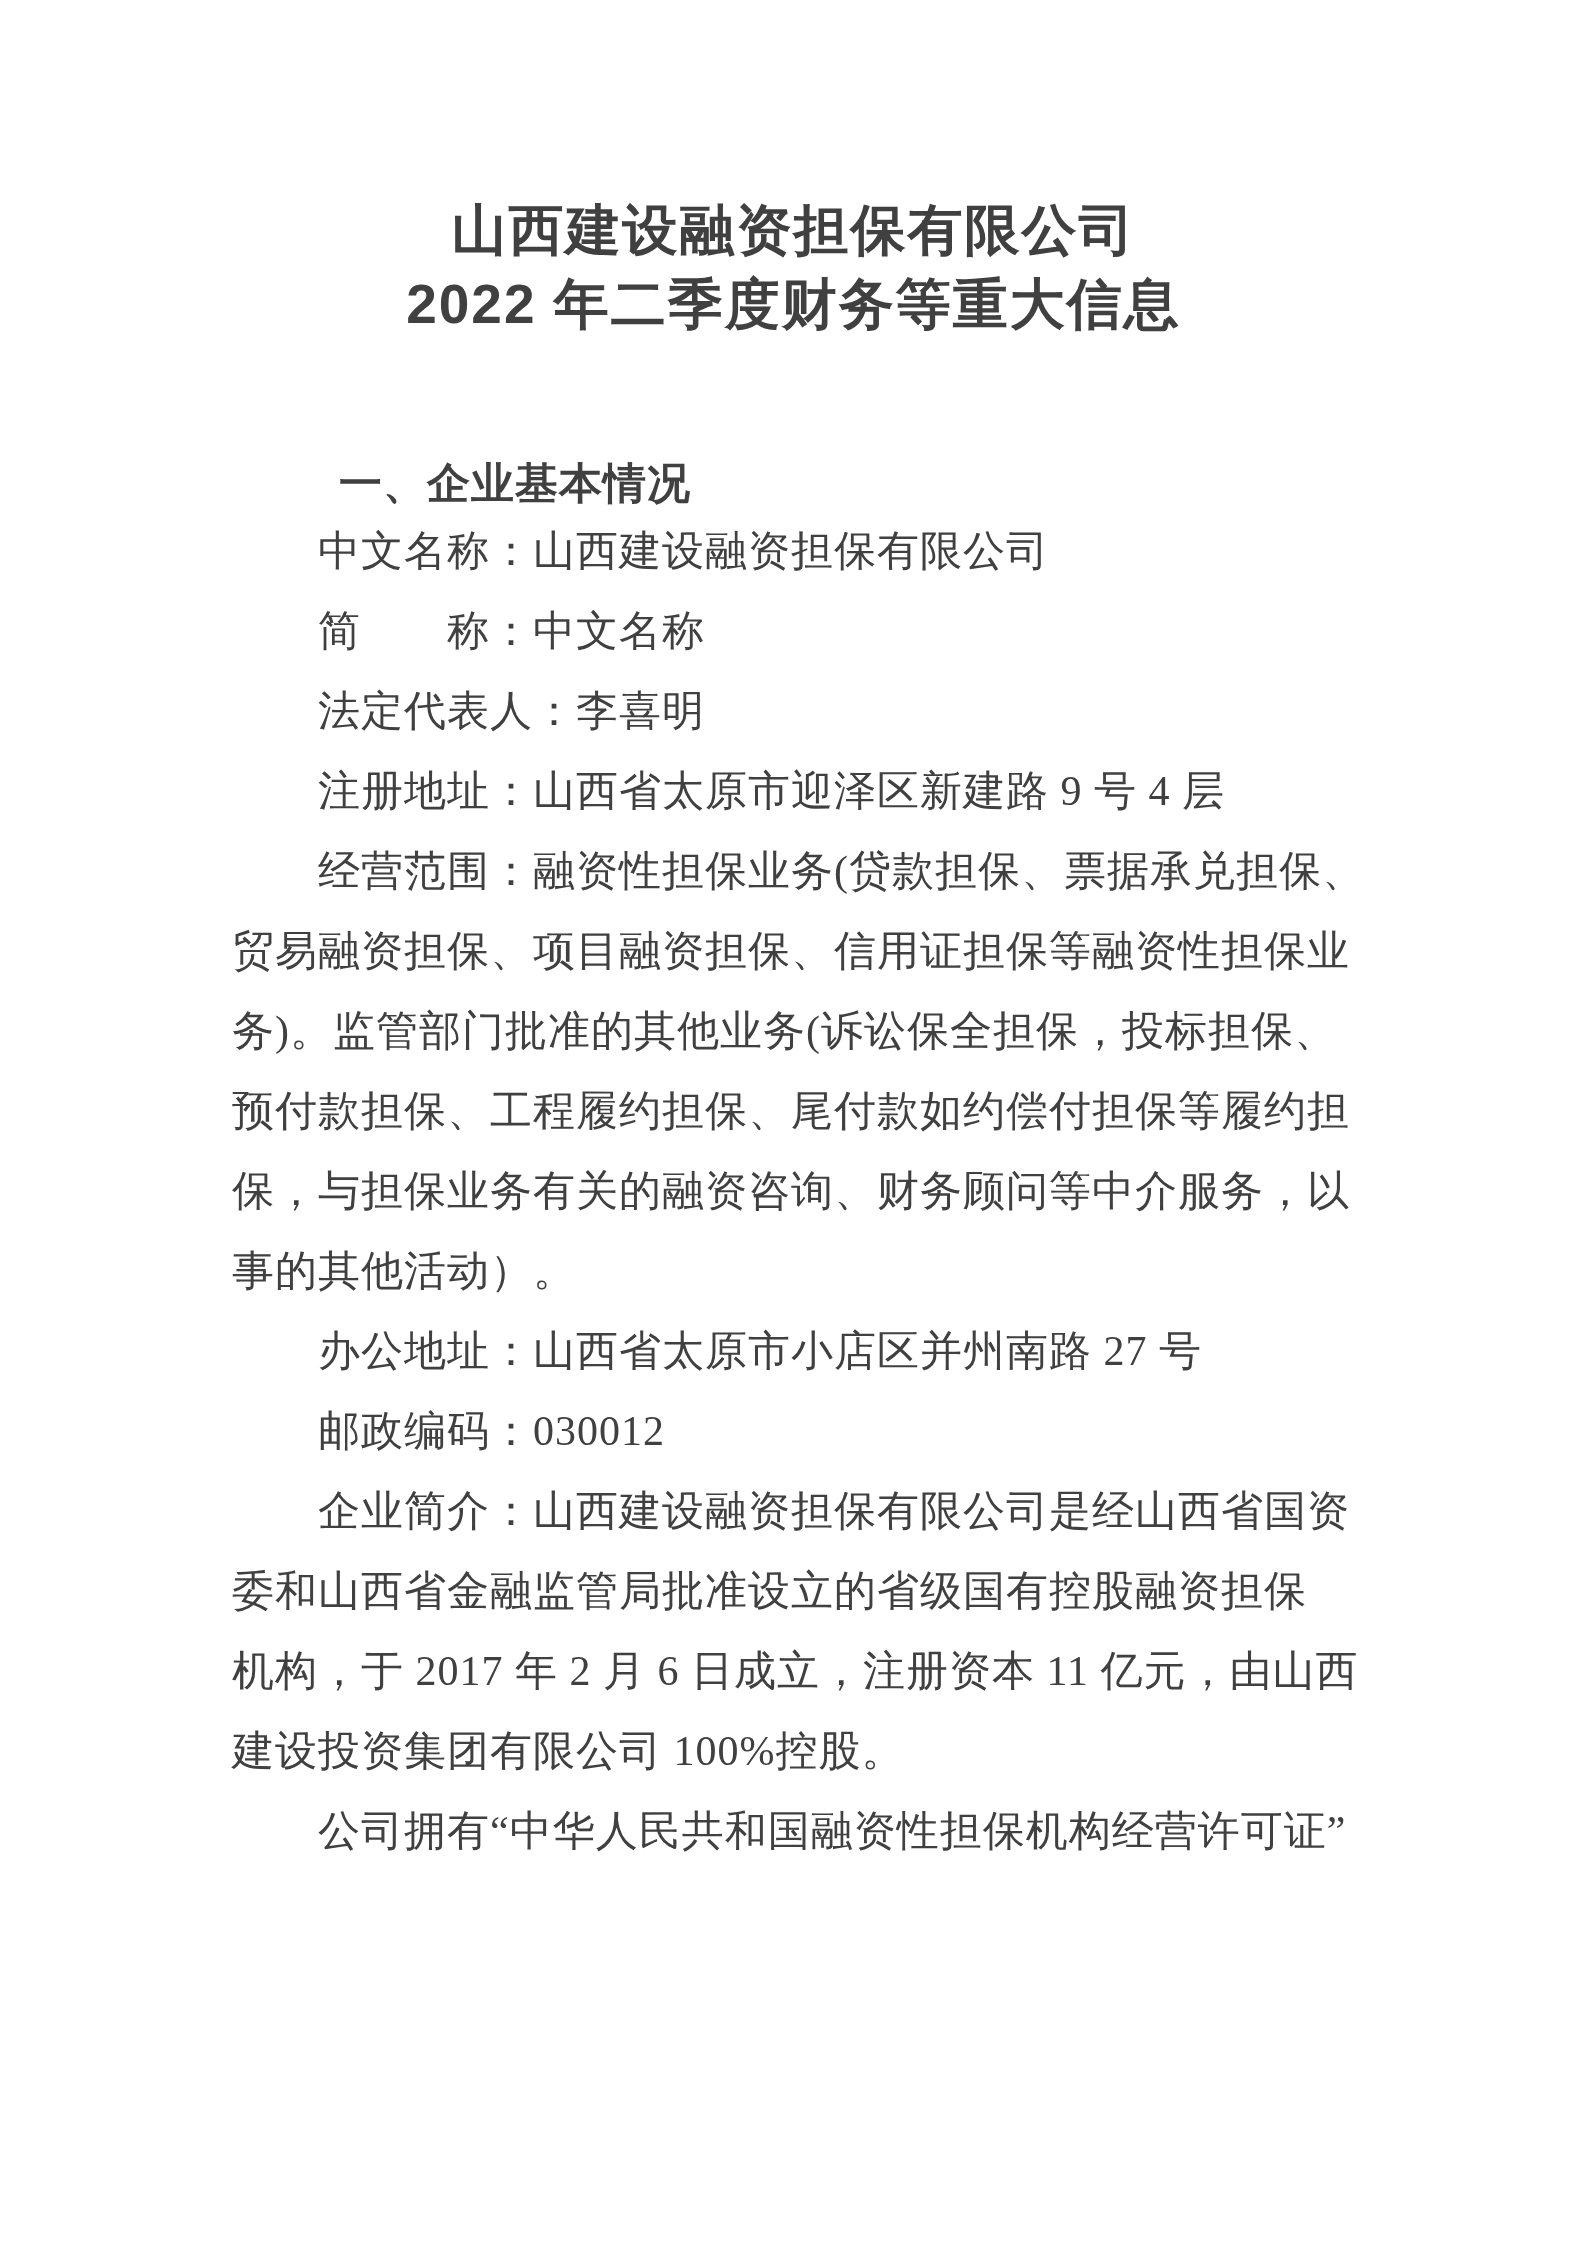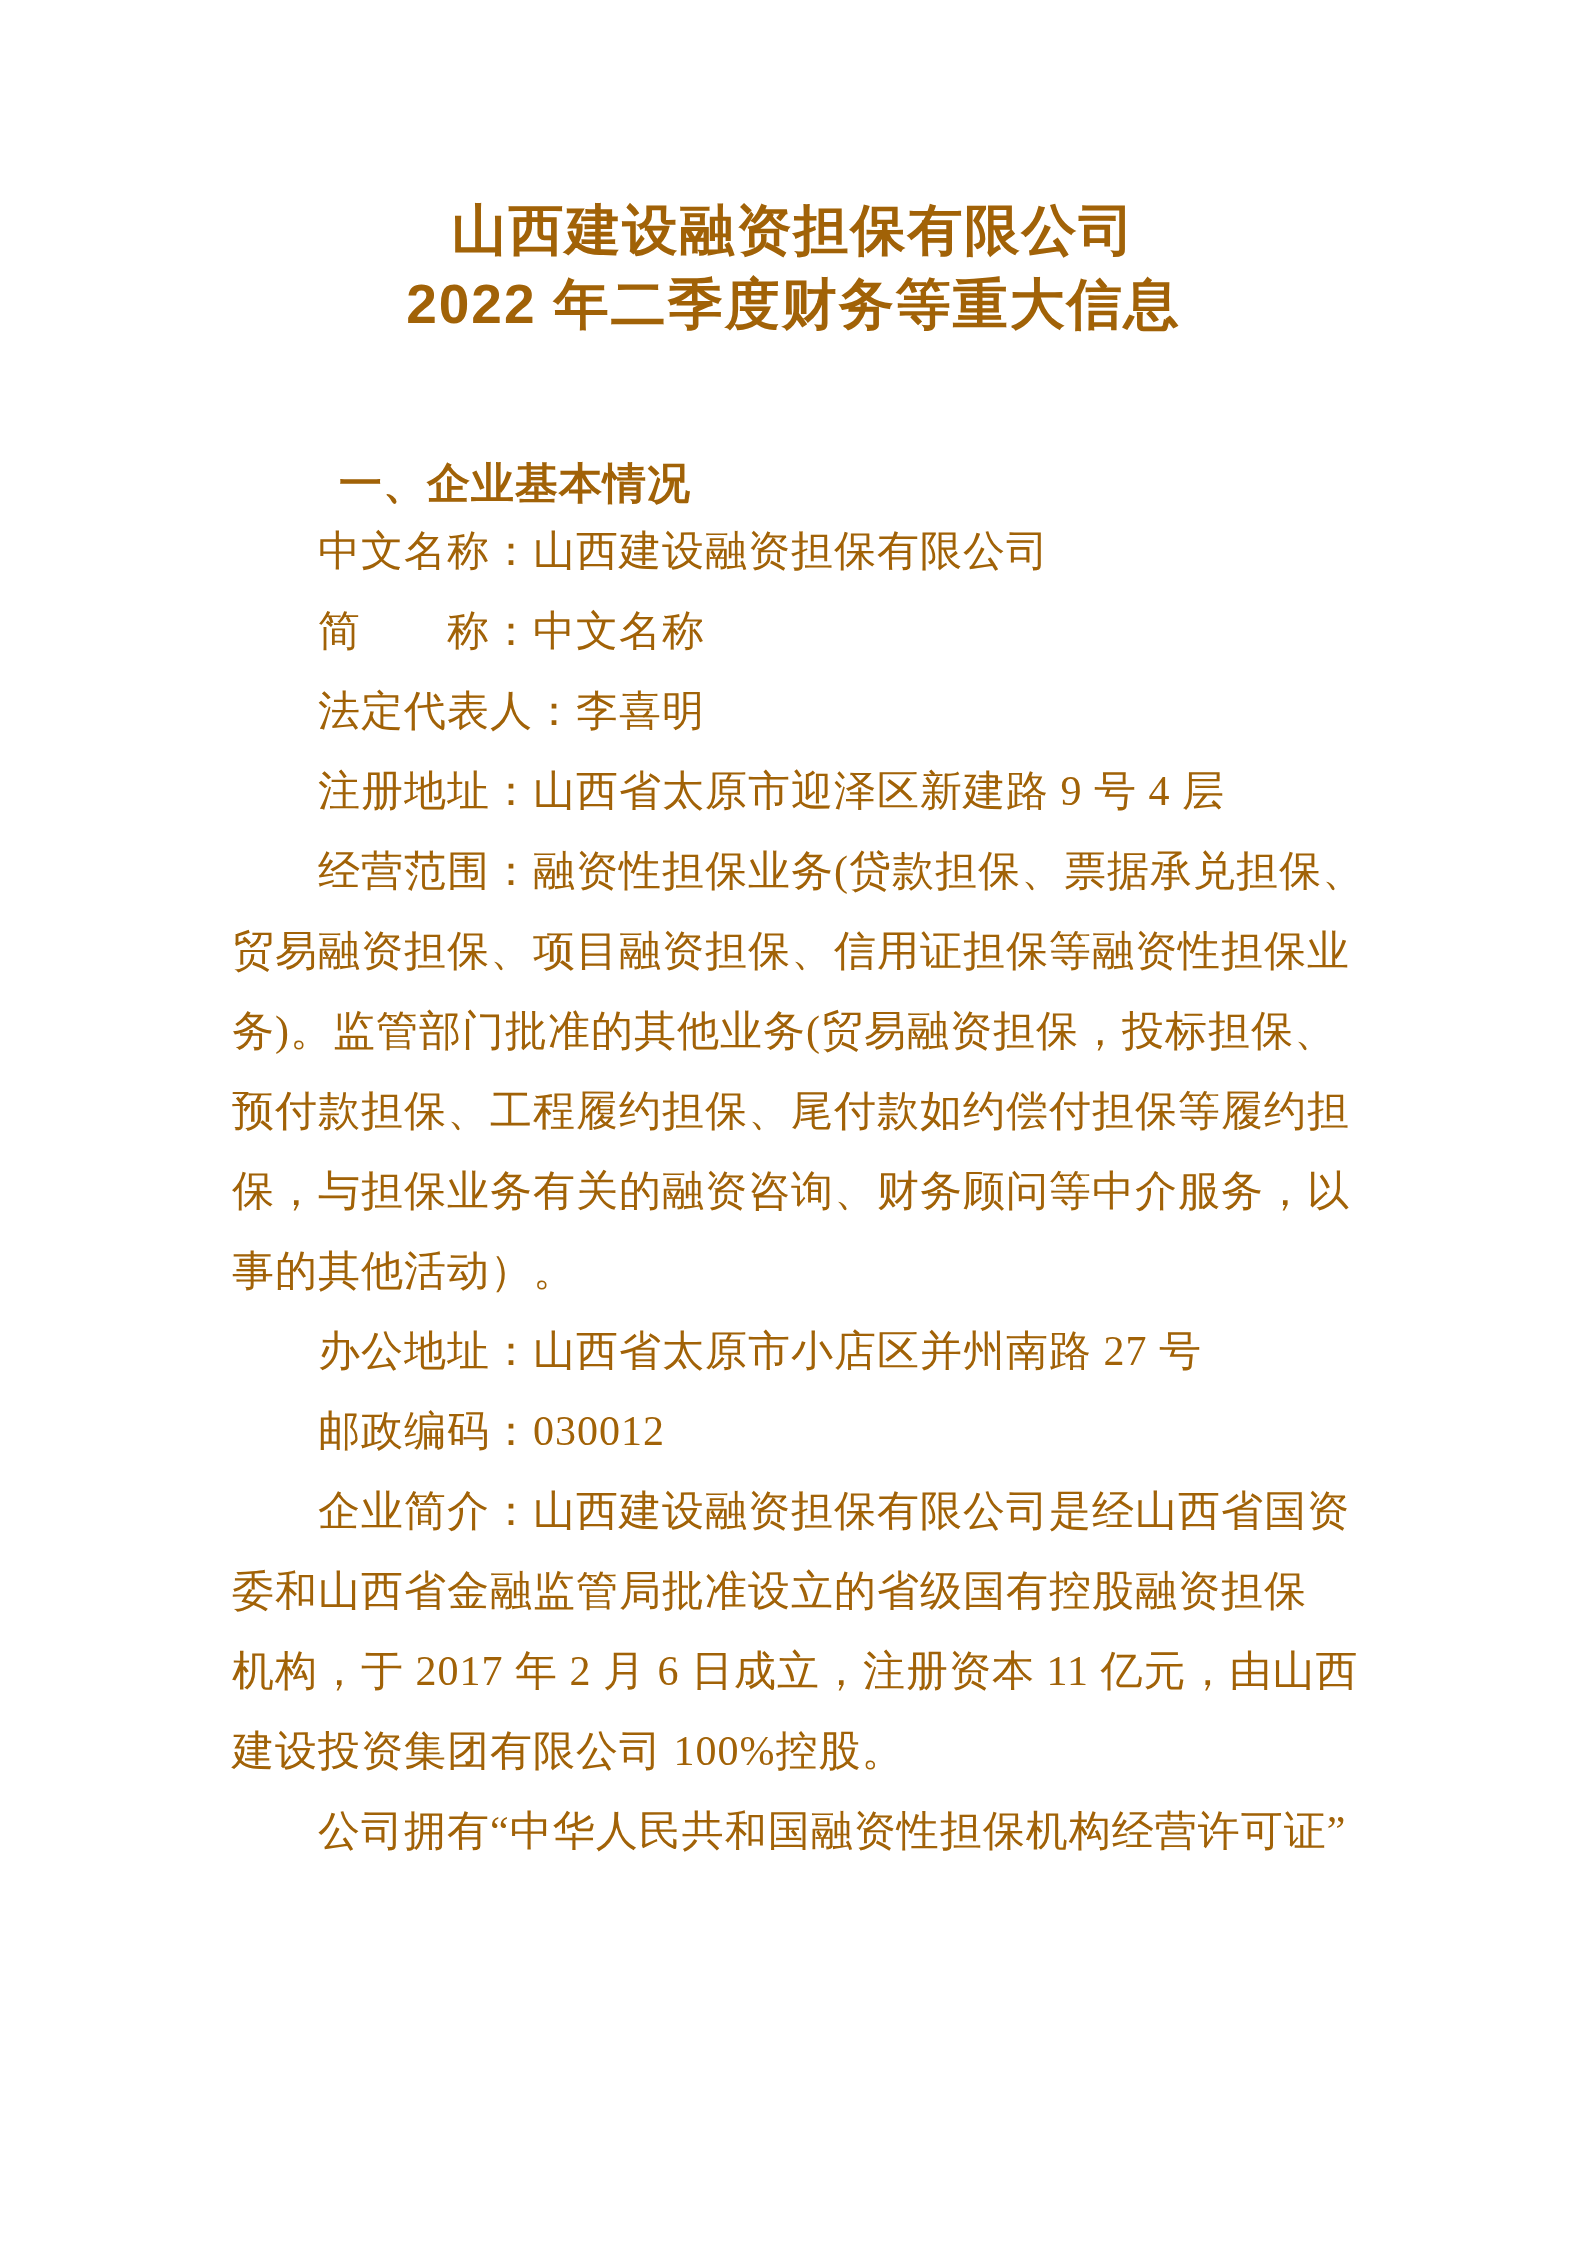--- a/index.html
+++ b/index.html
@@ -6,21 +6,21 @@
     margin: 0;
     padding: 0;
     background: #e8e8e8;
   }
   .page {
     position: relative;
     width: 1587px;
     height: 2245px;
     margin: 0 auto;
     background: #ffffff;
-    color: #a16207;
+    color: #404040;
     font-family: "Liberation Serif", "DejaVu Serif", serif;
     overflow: hidden;
   }
   .title-block {
     position: absolute;
     top: 193px;
     left: 0;
     width: 1587px;
     margin: 0;
     text-align: center;
@@ -70,21 +70,21 @@
 
   <h2 class="section-heading">一、企业基本情况</h2>
 
   <div class="doc-body">
     <div class="line indent">中文名称：山西建设融资担保有限公司</div>
     <div class="line indent">简　　称：中文名称</div>
     <div class="line indent">法定代表人：李喜明</div>
     <div class="line indent">注册地址：山西省太原市迎泽区新建路 9 号 4 层</div>
     <div class="line indent">经营范围：融资性担保业务(贷款担保、票据承兑担保、</div>
     <div class="line">贸易融资担保、项目融资担保、信用证担保等融资性担保业</div>
-    <div class="line">务)。监管部门批准的其他业务(贸易融资担保，投标担保、</div>
+    <div class="line">务)。监管部门批准的其他业务(诉讼保全担保，投标担保、</div>
     <div class="line">预付款担保、工程履约担保、尾付款如约偿付担保等履约担</div>
     <div class="line">保，与担保业务有关的融资咨询、财务顾问等中介服务，以</div>
     <div class="line">事的其他活动）。</div>
     <div class="line indent">办公地址：山西省太原市小店区并州南路 27 号</div>
     <div class="line indent">邮政编码：030012</div>
     <div class="line indent">企业简介：山西建设融资担保有限公司是经山西省国资</div>
     <div class="line">委和山西省金融监管局批准设立的省级国有控股融资担保</div>
     <div class="line">机构，于 2017 年 2 月 6 日成立，注册资本 11 亿元，由山西</div>
     <div class="line">建设投资集团有限公司 100%控股。</div>
     <div class="line indent">公司拥有“中华人民共和国融资性担保机构经营许可证”</div>

